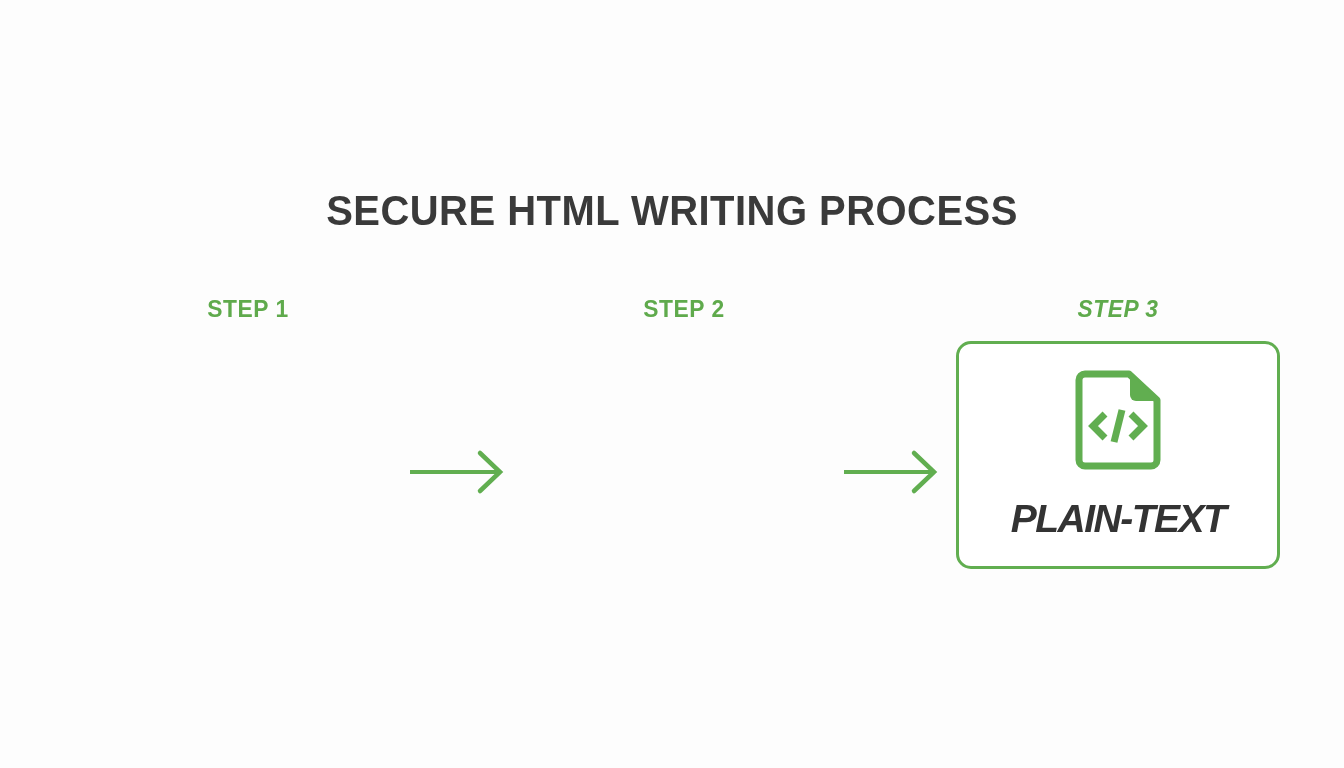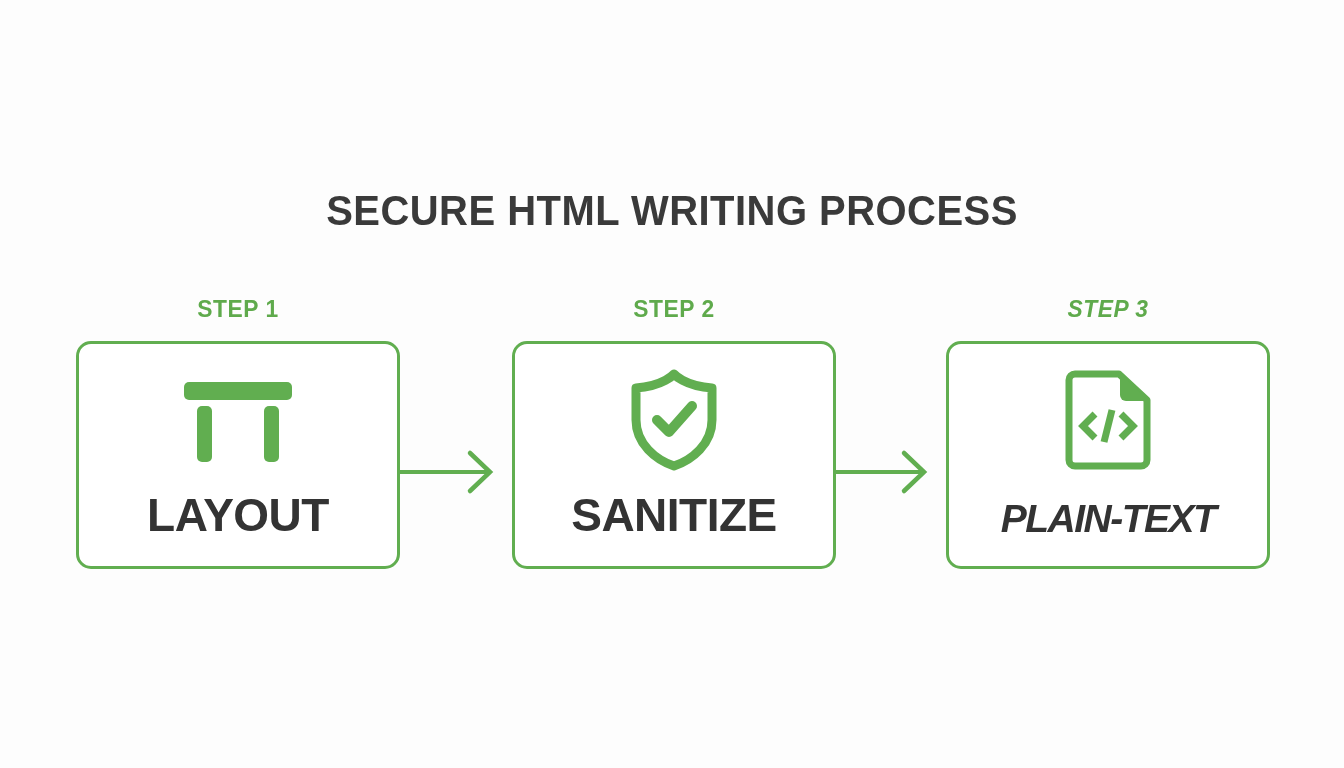--- a/index.html
+++ b/index.html
@@ -35,21 +35,21 @@
     color: #3a3a3a;
     line-height: 1;
     transform: scaleX(0.93);
     transform-origin: center top;
     white-space: nowrap;
   }
 
   
   .flow {
     position: absolute;
-    left: 76px;
+    left: 86px;
     top: 254px;
     width: 950px;
     height: 272px;
   }
 
   .step {
     position: absolute;
     top: 0;
     width: 324px;
     height: 272px;
@@ -131,57 +131,32 @@
 
 <div class="canvas">
 
   <div class="page-title">SECURE HTML WRITING PROCESS</div>
 
   <div class="flow">
 
     <div class="step step-1">
       <div class="step-label">STEP 1</div>
 
-      <div class="card">
-        <div class="card-icon">
-          <svg width="120" height="92" viewBox="0 0 120 92" aria-hidden="true">
-            <rect x="6" y="8" width="108" height="18" rx="5" fill="#61ae50"></rect>
-            <rect x="19" y="32" width="15" height="56" rx="5" fill="#61ae50"></rect>
-            <rect x="86" y="32" width="15" height="56" rx="5" fill="#61ae50"></rect>
-          </svg>
-        </div>
-        <div class="card-label">LAYOUT</div>
-      </div>
     </div>
 
     <div class="arrow arrow-1">
       <svg width="112" height="46" viewBox="0 0 112 46" aria-hidden="true">
         <path d="M0 23 H88" stroke="#61ae50" stroke-width="4" fill="none"></path>
         <path d="M70 4 L90 23 L70 42" stroke="#61ae50" stroke-width="4.5" fill="none" stroke-linecap="round" stroke-linejoin="miter"></path>
       </svg>
     </div>
 
     <div class="step step-2">
       <div class="step-label">STEP 2</div>
 
-      <div class="card">
-        <div class="card-icon">
-          <svg width="96" height="104" viewBox="0 0 96 104" aria-hidden="true">
-            <path d="M48 6
-                     C48 6 38 18 10 20
-                     L10 52
-                     C10 76 30 92 48 98
-                     C66 92 86 76 86 52
-                     L86 20
-                     C58 18 48 6 48 6 Z" fill="none" stroke="#61ae50" stroke-width="9" stroke-linejoin="round" stroke-linecap="round"></path>
-            <path d="M31 52 L43 64 L66 38" fill="none" stroke="#61ae50" stroke-width="10" stroke-linecap="round" stroke-linejoin="round"></path>
-          </svg>
-        </div>
-        <div class="card-label">SANITIZE</div>
-      </div>
     </div>
 
     <div class="arrow arrow-2">
       <svg width="112" height="46" viewBox="0 0 112 46" aria-hidden="true">
         <path d="M0 23 H88" stroke="#61ae50" stroke-width="4" fill="none"></path>
         <path d="M70 4 L90 23 L70 42" stroke="#61ae50" stroke-width="4.5" fill="none" stroke-linecap="round" stroke-linejoin="miter"></path>
       </svg>
     </div>
 
     <div class="step step-3">

